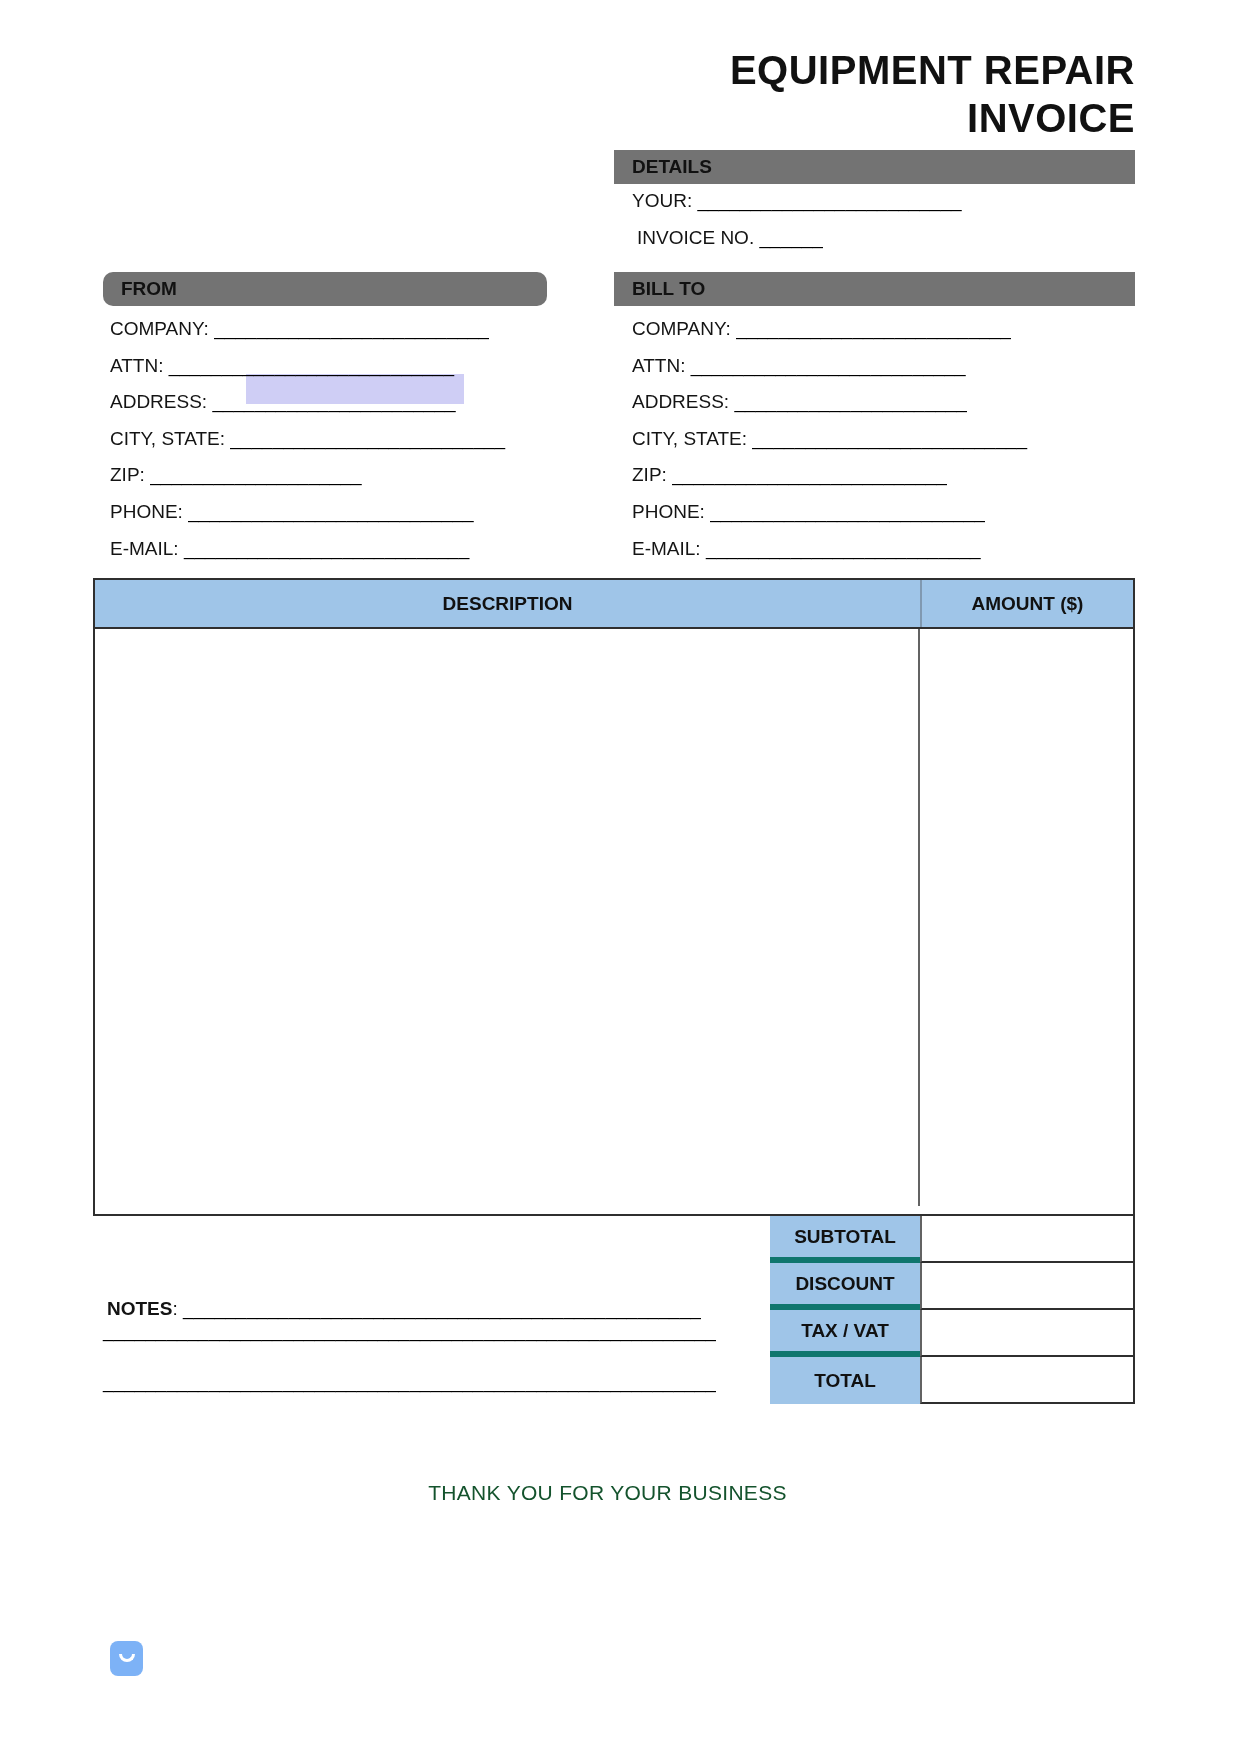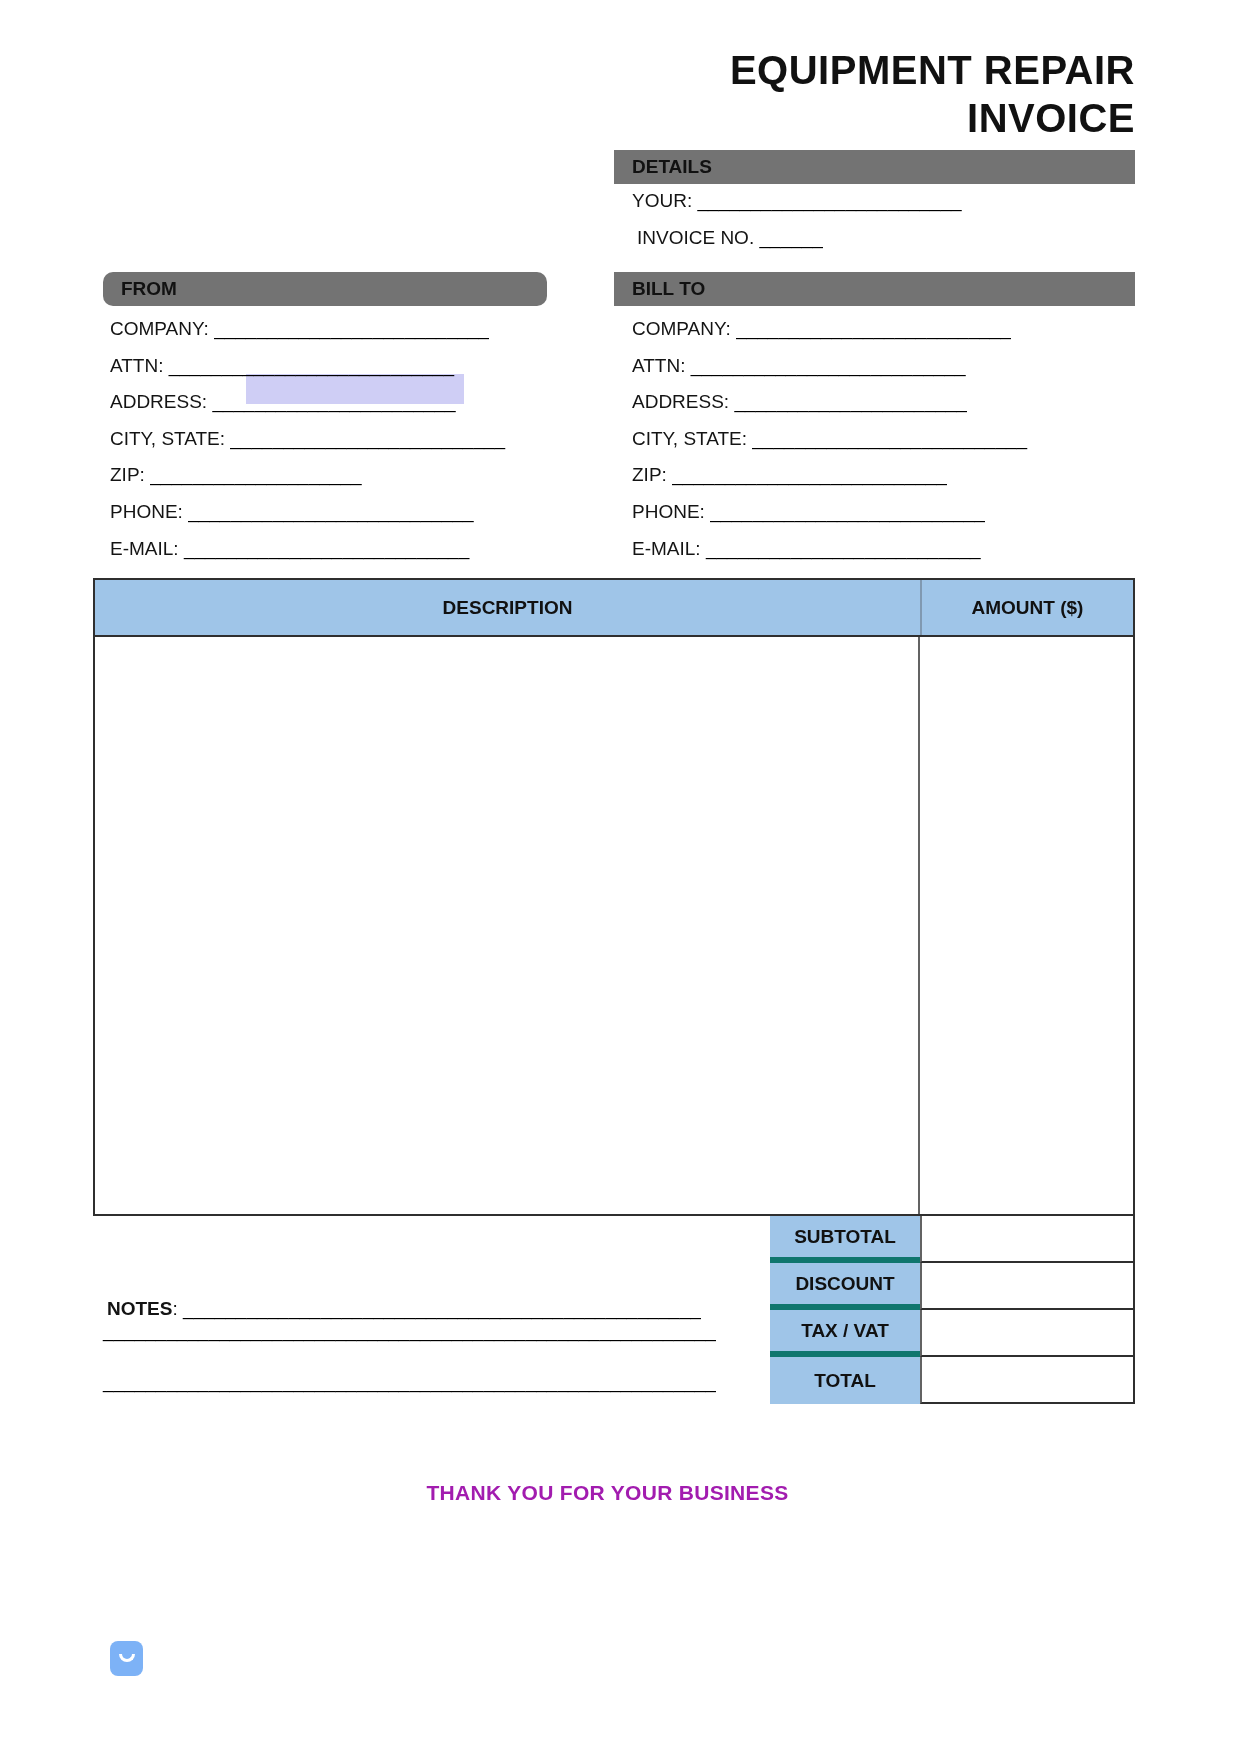--- a/index.html
+++ b/index.html
@@ -74,21 +74,21 @@
     left: 93px;
     top: 578px;
     width: 1042px;
     height: 638px;
     border: 2px solid #2f2f2f;
     box-sizing: border-box;
     background: #fff;
   }
   .items-header {
     display: flex;
-    height: 57px;
+    height: 49px;
     background: #9fc5e8;
     border-bottom: 2px solid #2f2f2f;
     box-sizing: border-box;
     font-size: 19px;
     font-weight: bold;
     color: #111;
   }
   .items-header .hcell {
     display: flex;
     align-items: center;
@@ -151,22 +151,21 @@
   #note-line-3 { top: 1371px; }
 
   .footer {
     position: absolute;
     left: 0;
     top: 1481px;
     width: 1215px;
     text-align: center;
     font-size: 21px;
     letter-spacing: 0.3px;
-    color: #a21caf;
-    font-weight: bold;
+    color: #14532d;
   }
 
   .logo {
     position: absolute;
     left: 110px;
     top: 1641px;
     width: 33px;
     height: 35px;
     border-radius: 8px;
     background: #7db2f6;

